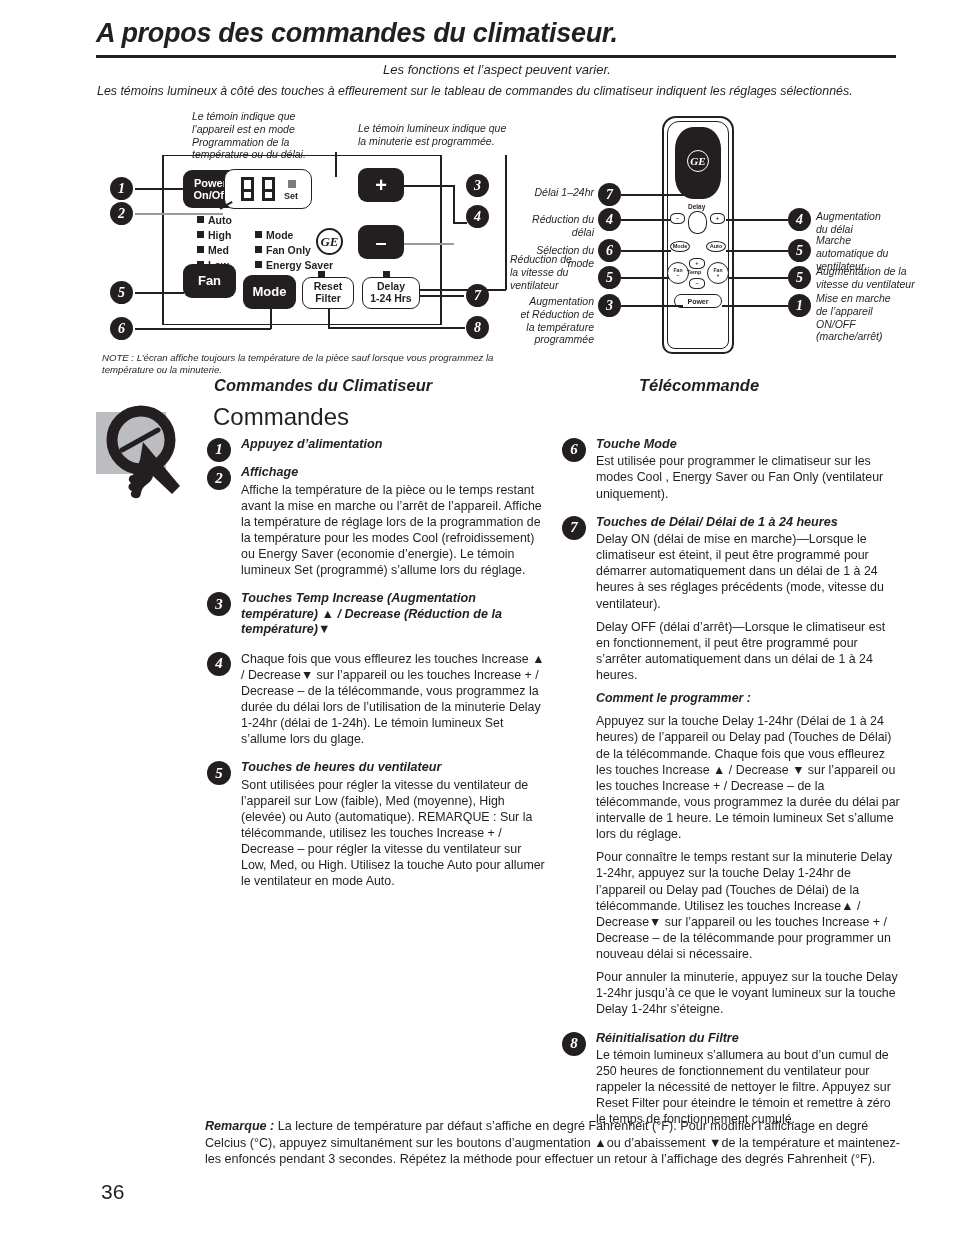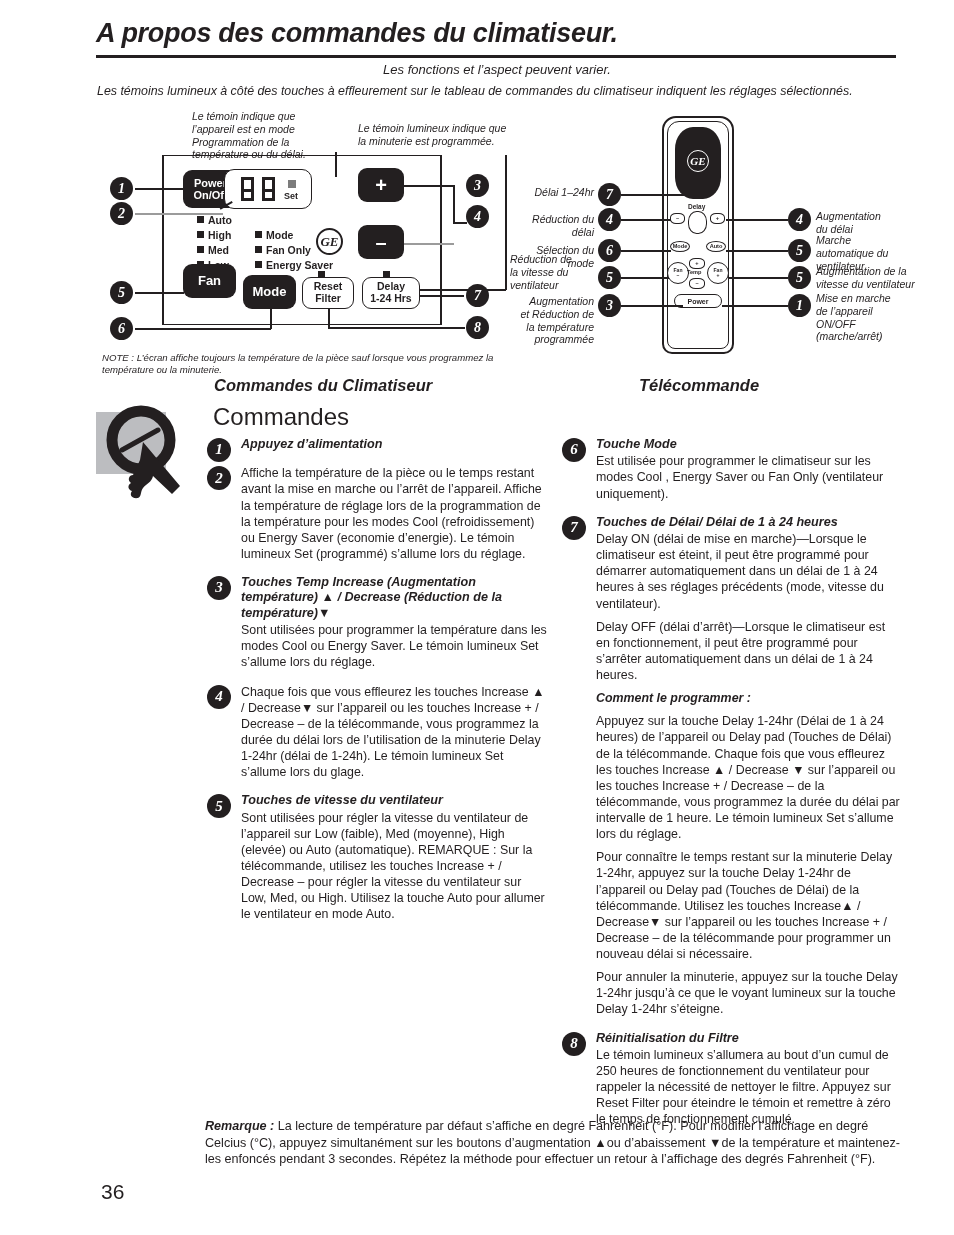--- a/index.html
+++ b/index.html
@@ -400,37 +400,37 @@
 
   <div class="col" id="col-left">
 
     <div class="item">
       <div class="num">1</div>
       <h3>Appuyez d’alimentation</h3>
     </div>
 
     <div class="item">
       <div class="num">2</div>
+      <h3>Affichage</h3>
       <p>Affiche la température de la pièce ou le temps restant avant la mise en marche ou l’arrêt de l’appareil. Affiche la température de réglage lors de la programmation de la température pour les modes Cool (refroidissement) ou Energy Saver (economie d’energie). Le témoin lumineux Set (programmé) s’allume lors du réglage.</p>
     </div>
 
     <div class="item">
       <div class="num">3</div>
       <h3>Touches Temp Increase (Augmentation température) ▲ / Decrease (Réduction de la température)▼</h3>
-      <p>Sont utilisées pour programmer la température dans les modes Cool ou Energy Saver. Le témoin lumineux Set s’allume lors du réglage.</p>
     </div>
 
     <div class="item">
       <div class="num">4</div>
       <p>Chaque fois que vous effleurez les touches Increase ▲ / Decrease▼ sur l’appareil ou les touches Increase + / Decrease – de la télécommande, vous programmez la durée du délai lors de l’utilisation de la minuterie Delay 1-24hr (délai de 1-24h). Le témoin lumineux Set s’allume lors du glage.</p>
     </div>
 
     <div class="item">
       <div class="num">5</div>
-      <h3>Touches de vitesse du ventilateur</h3>
+      <h3>Touches de heures du ventilateur</h3>
       <p>Sont utilisées pour régler la vitesse du ventilateur de l’appareil sur Low (faible), Med (moyenne), High (elevée) ou Auto (automatique). REMARQUE : Sur la télécommande, utilisez les touches Increase + / Decrease – pour régler la vitesse du ventilateur sur Low, Med, ou High. Utilisez la touche Auto pour allumer le ventilateur en mode Auto.</p>
     </div>
 
   </div>
 
   <div class="col" id="col-right">
 
     <div class="item">
       <div class="num">6</div>
       <h3>Touche Mode</h3>

